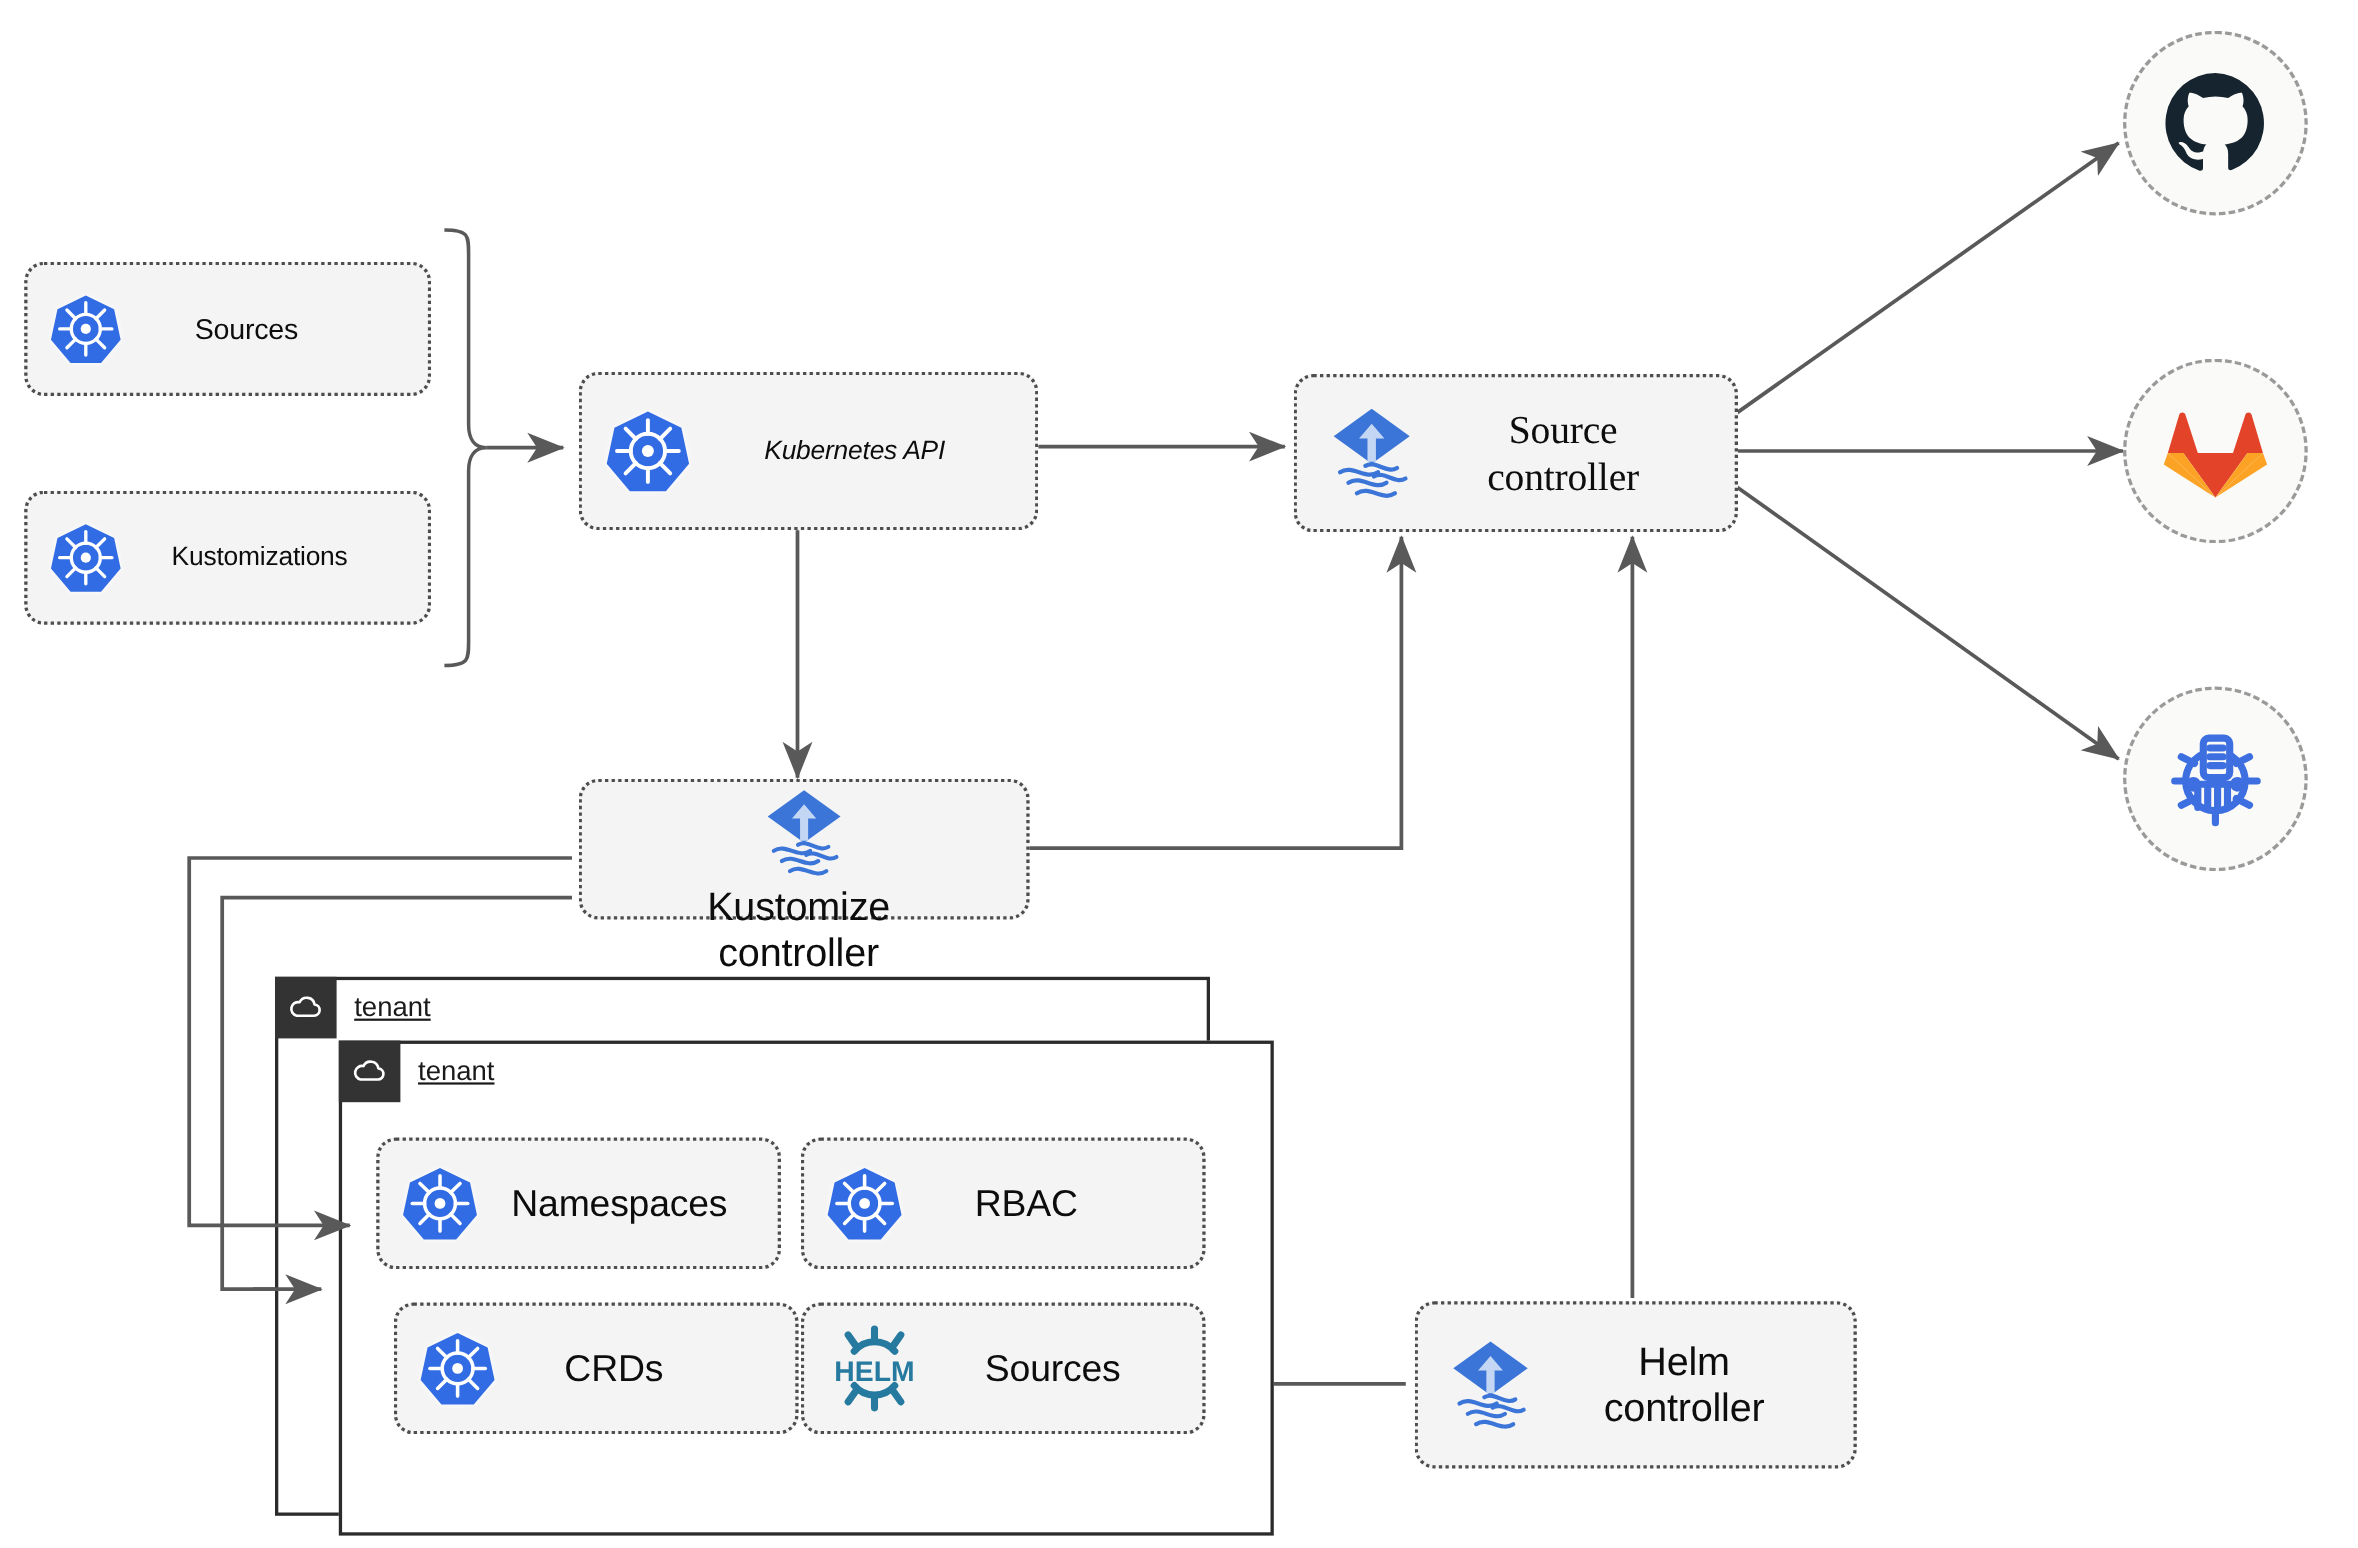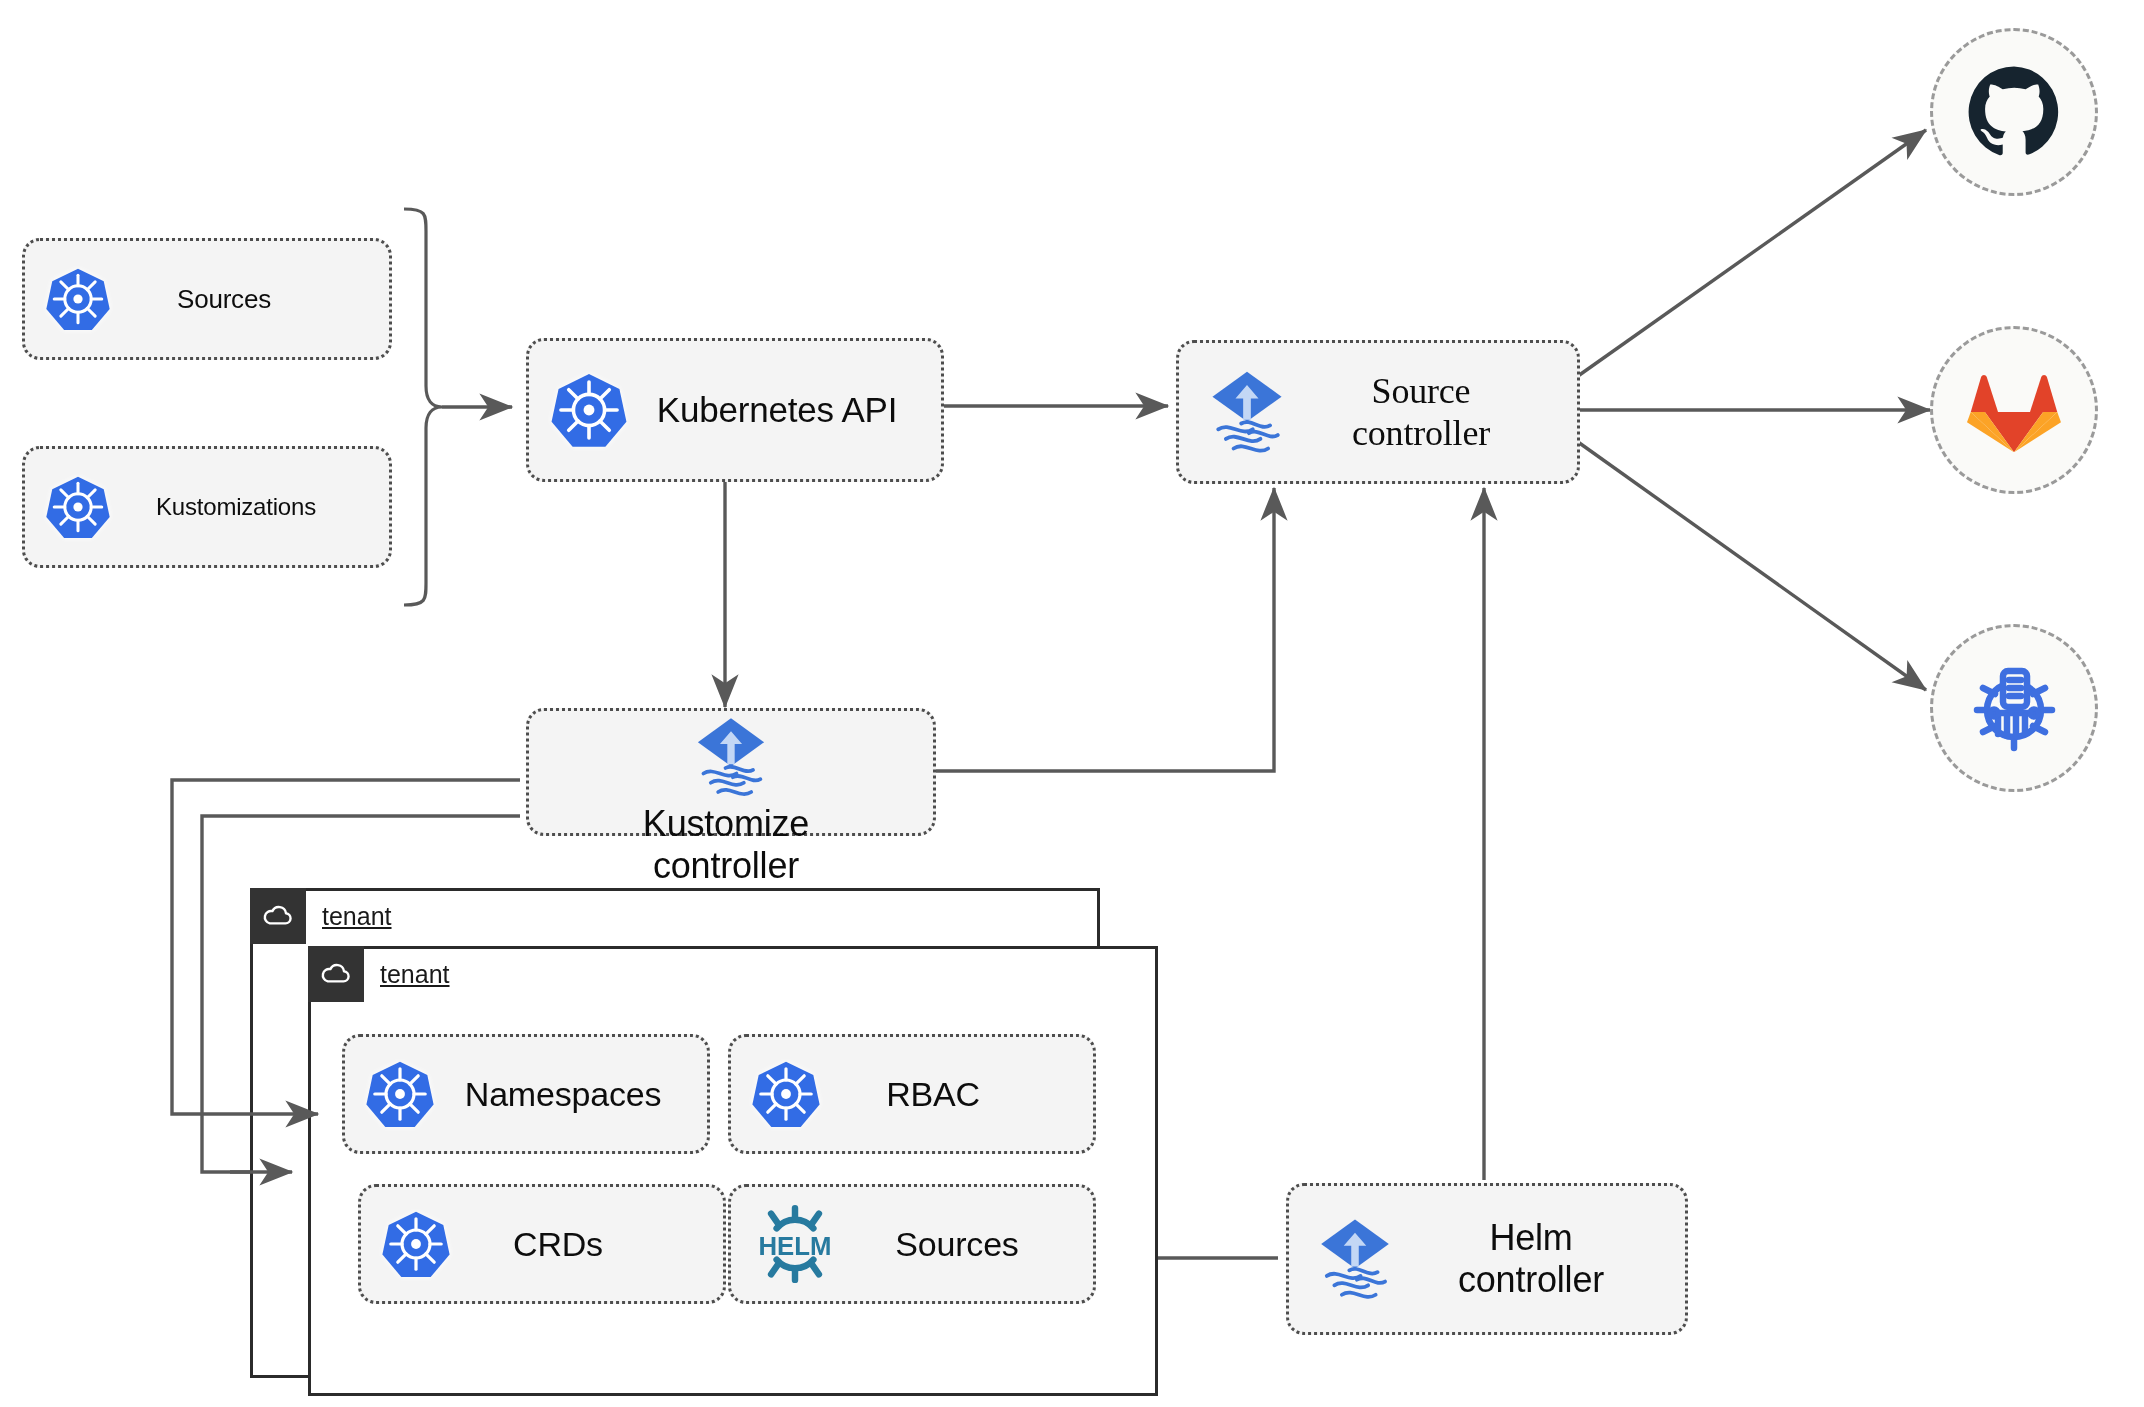--- a/index.html
+++ b/index.html
@@ -229,21 +229,21 @@
           <line x1="14" y1="50" x2="30" y2="50"></line>
           <line x1="70" y1="50" x2="86" y2="50"></line>
           <line x1="24" y1="24" x2="36" y2="36"></line>
           <line x1="64" y1="64" x2="76" y2="76"></line>
           <line x1="76" y1="24" x2="64" y2="36"></line>
           <line x1="36" y1="64" x2="24" y2="76"></line>
         </g>
         <circle cx="50" cy="50" r="7" fill="#ffffff"></circle>
       </svg>
     </div>
-    <div class="lbl" style="font-size:35px; padding-right:8px;">Kubernetes API</div>
+    <div class="lbl" style="font-size:24px; padding-right:8px;font-style:italic;">Kubernetes API</div>
   </div>
 
   <div class="node" style="left:1176px; top:340px; width:404px; height:144px; padding:0 12px;font-family:Liberation Serif, serif;">
     <div class="ico" style="width:112px;">
       <svg width="96" height="96" viewBox="0 0 100 100">
         <path d="M50 8 86 34 50 60 14 34Z" fill="#3b75d8"></path>
         <path d="M50 22 62 36 54 36 54 58 46 58 46 36 38 36Z" fill="#c3d7f5"></path>
         <g fill="none" stroke="#3b75d8" stroke-width="4" stroke-linecap="round">
           <path d="M20 68 C32 60 44 76 56 68"></path>
           <path d="M28 78 C40 70 52 86 64 78"></path>

